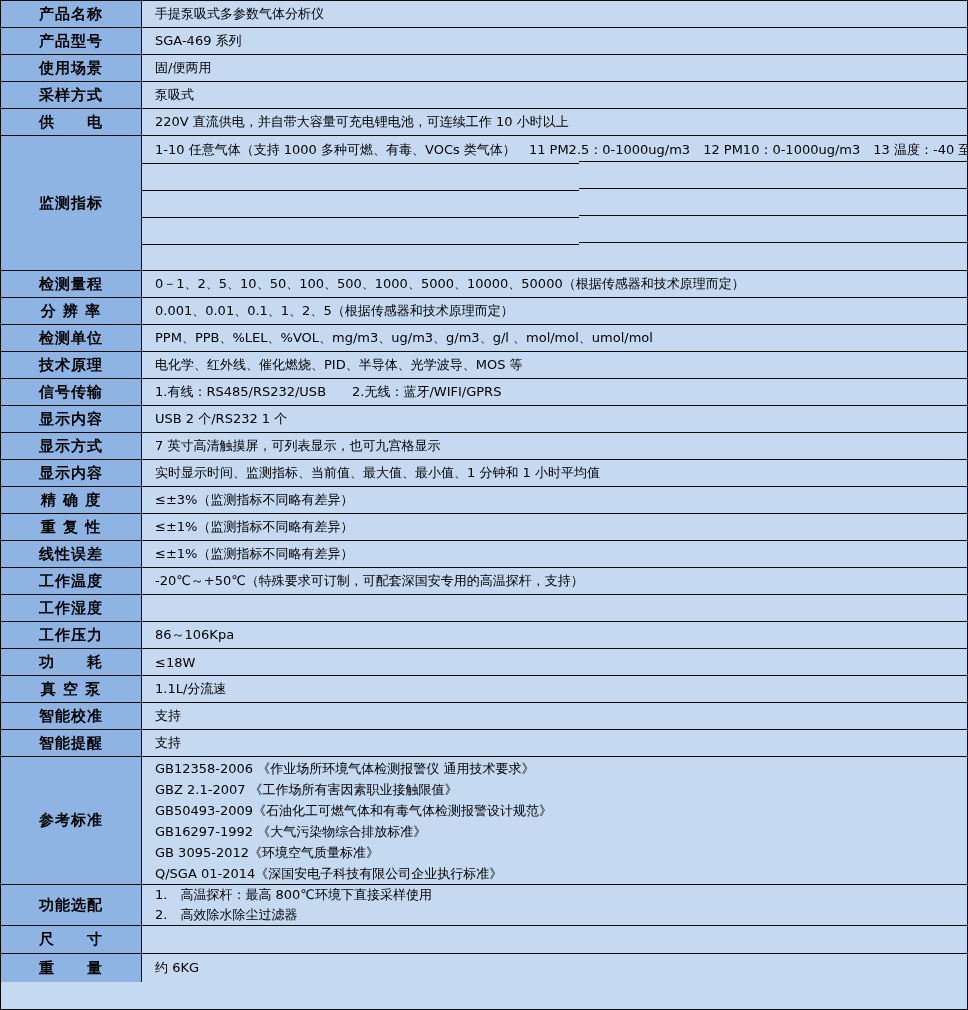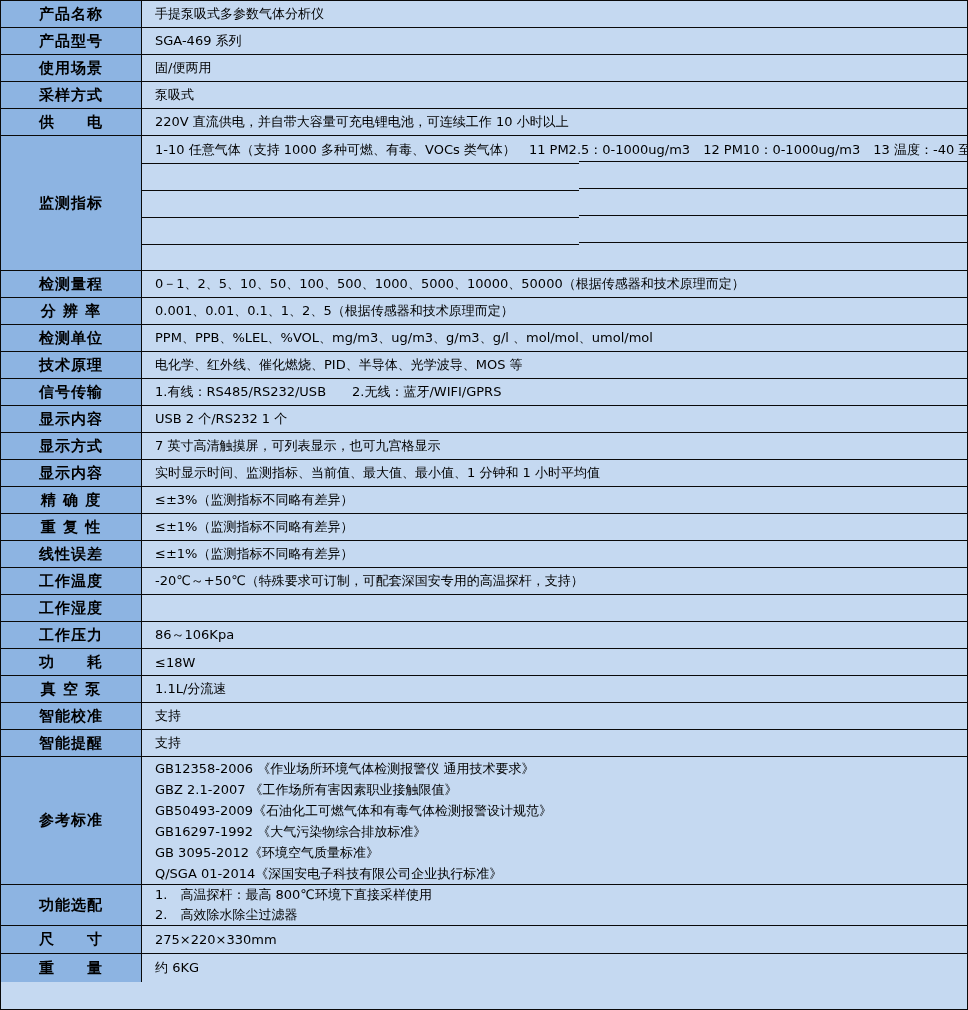--- a/index.html
+++ b/index.html
@@ -169,20 +169,19 @@
   <div class="row h41">
     <div class="label">功能选配</div>
     <div class="value lines opts">
       <div class="line">1.　高温探杆：最高 800℃环境下直接采样使用</div>
       <div class="line">2.　高效除水除尘过滤器</div>
     </div>
   </div>
 
   <div class="row h28">
     <div class="label">尺　　寸</div>
-    <div class="value">275×220×330mm</div>
   </div>
   <div class="row h28">
     <div class="label">重　　量</div>
     <div class="value">约 6KG</div>
   </div>
 
 </div>
 
 </body></html>

